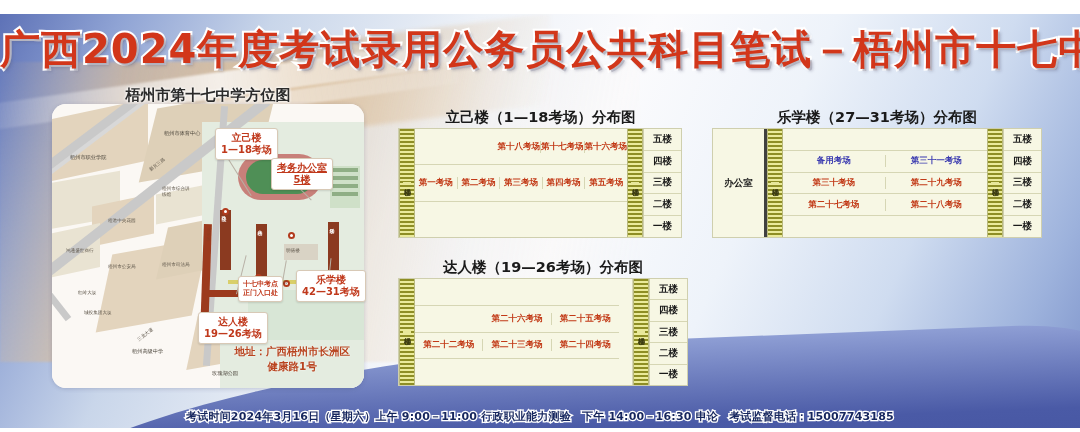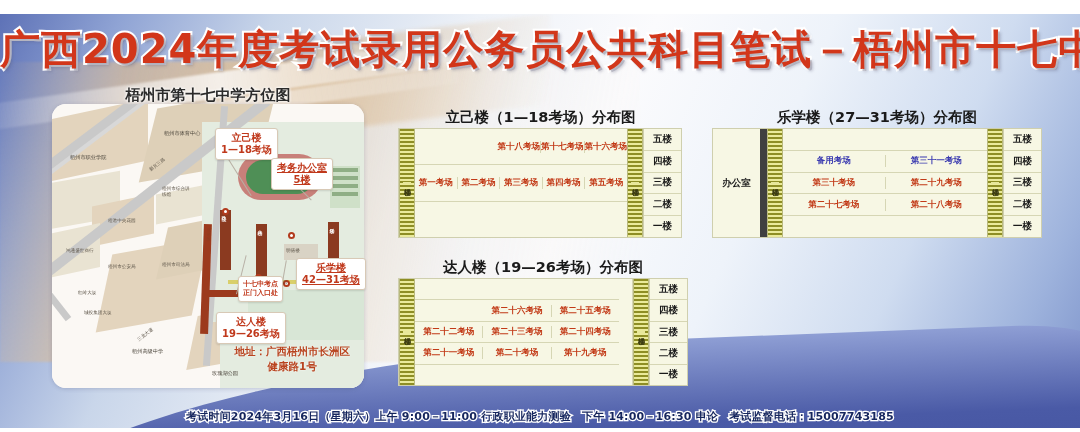--- a/index.html
+++ b/index.html
@@ -156,21 +156,21 @@
   }
   .floors .f{
     flex:1;display:flex;align-items:center;justify-content:center;
     border-bottom:1px solid #d6d6b4;box-sizing:border-box;
     font-size:9.5px;font-weight:bold;color:#1a1a1a;
   }
   .floors .f:last-child{border-bottom:none;}
   .office{
     width:54px;flex:0 0 54px;display:flex;align-items:center;justify-content:center;
     font-size:9.5px;font-weight:bold;color:#1a1a1a;
-    border-right:7px solid #404040;box-sizing:border-box;
+    border-right:3px solid #404040;box-sizing:border-box;
   }
   .spacer{
     width:14px;flex:0 0 14px;border-right:1px solid #d6d6b4;box-sizing:border-box;
   }
 
   
   .footer{
     position:absolute;left:0;right:0;bottom:8px;text-align:center;z-index:20;
     white-space:nowrap;
   }
@@ -288,25 +288,25 @@
     <div>1—18考场</div>
   </div>
   <div class="callout" style="left:271px;top:158px;text-decoration:underline;">
     <div>考务办公室</div>
     <div>5楼</div>
   </div>
   <div class="callout sm" style="left:238px;top:276px;">
     <div>十七中考点</div>
     <div>正门入口处</div>
   </div>
-  <div class="callout" style="left:296px;top:258px;text-decoration:underline;">
+  <div class="callout" style="left:296px;top:270px;">
     <div>乐学楼</div>
     <div>42—31考场</div>
   </div>
-  <div class="callout" style="left:216px;top:312px;">
+  <div class="callout" style="left:198px;top:312px;">
     <div>达人楼</div>
     <div>19—26考场</div>
   </div>
 
   <div class="tbl-title" style="left:398px;top:108px;width:285px;">立己楼（1—18考场）分布图</div>
   <div class="tbl" id="tbl0" style="left:398px;top:128px;width:284px;height:110px;">
       <div class="stair">
         <span>楼梯</span>
       </div>
       <div class="grid">
@@ -399,25 +399,20 @@
           <div class="cell blank"></div>
           <div class="cell">第二十六考场</div>
           <div class="cell">第二十五考场</div>
         </div>
         <div class="grow">
           <div class="cell">第二十二考场</div>
           <div class="cell">第二十三考场</div>
           <div class="cell">第二十四考场</div>
         </div>
         <div class="grow">
-          <div class="cell">第二十一考场</div>
-          <div class="cell">第二十考场</div>
-          <div class="cell">第十九考场</div>
-        </div>
-        <div class="grow">
           <div class="cell blank"></div>
           <div class="cell blank"></div>
           <div class="cell blank"></div>
         </div>
       </div>
       <div class="spacer"></div>
       <div class="stair">
         <span>楼梯</span>
       </div>
       <div class="floors">

